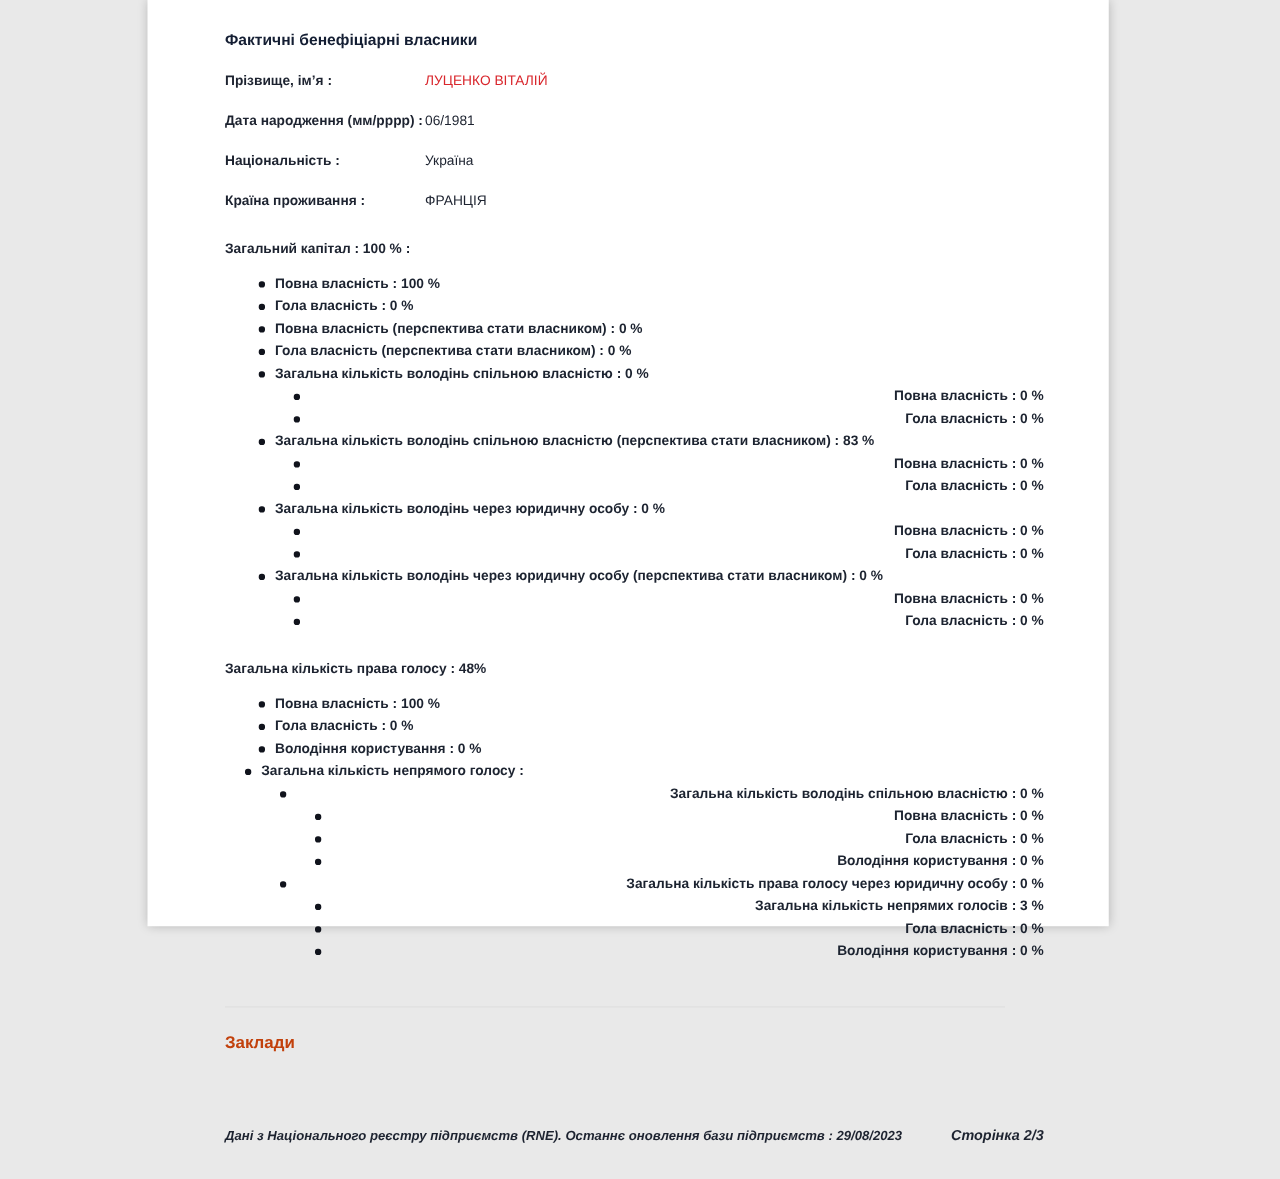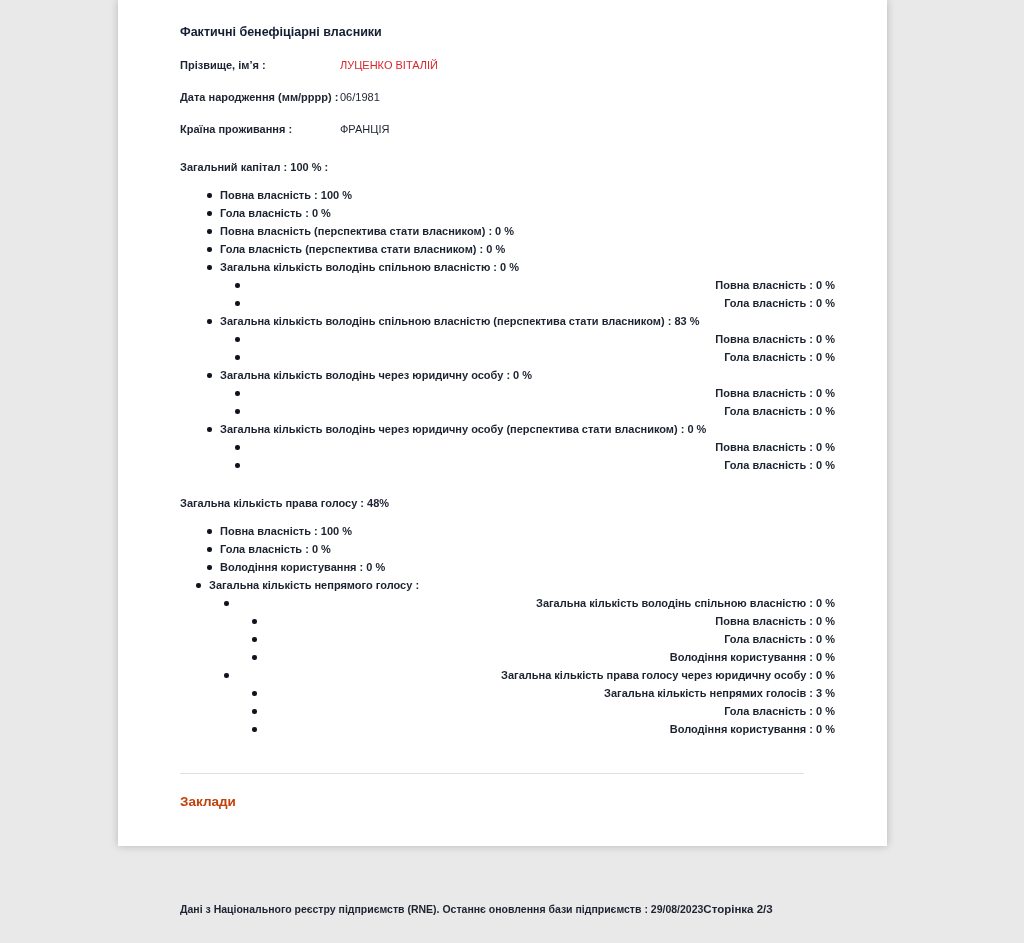--- a/index.html
+++ b/index.html
@@ -13,21 +13,21 @@
     width: 1024px;
     height: 943px;
     background: #e9e9e9;
     overflow: hidden;
   }
   .page {
     position: absolute;
     left: 118px;
     top: 0;
     width: 769px;
-    height: 846px;
+    height: 741px;
     background: #ffffff;
     box-shadow: 0 0 8px rgba(0,0,0,0.22);
   }
   .content {
     position: relative;
     padding: 26px 52px 0 62px;
     color: #1d2330;
     font-size: 11px;
     line-height: 13px;
   }
@@ -88,25 +88,26 @@
     font-weight: 700;
     color: #c2410c;
     margin: 21px 0 17px 0;
   }
   .footer {
     position: absolute;
     left: 62px;
     right: 52px;
     top: 903px;
     display: flex;
-    justify-content: flex-start;
+    justify-content: space-between;
     align-items: baseline;
     font-size: 10.5px;
     font-weight: 700;
     color: #1d2330;
+    font-style: italic;
   }
   .footer .page-num { font-size: 11.5px; }
 </style>
 </head>
 <body>
 
 <div id="canvas">
   <div class="page">
     <div class="content">
 
@@ -115,20 +116,24 @@
       <div class="field-row">
         <div class="field-label">Прізвище, ім’я :</div>
         <div class="field-value red">ЛУЦЕНКО ВІТАЛІЙ</div>
       </div>
 
       <div class="field-row">
         <div class="field-label">Дата народження (мм/рррр) :</div>
         <div class="field-value">06/1981</div>
       </div>
 
+      <div class="field-row">
+        <div class="field-label">Національність :</div>
+        <div class="field-value">Україна</div>
+      </div>
 
       <div class="field-row">
         <div class="field-label">Країна проживання :</div>
         <div class="field-value">ФРАНЦІЯ</div>
       </div>
 
       <div class="section-heading">Загальний капітал : 100 % :</div>
       <div>
           <ul class="blist lvl-a">
             <li><span>Повна власність : 100 %</span></li>

